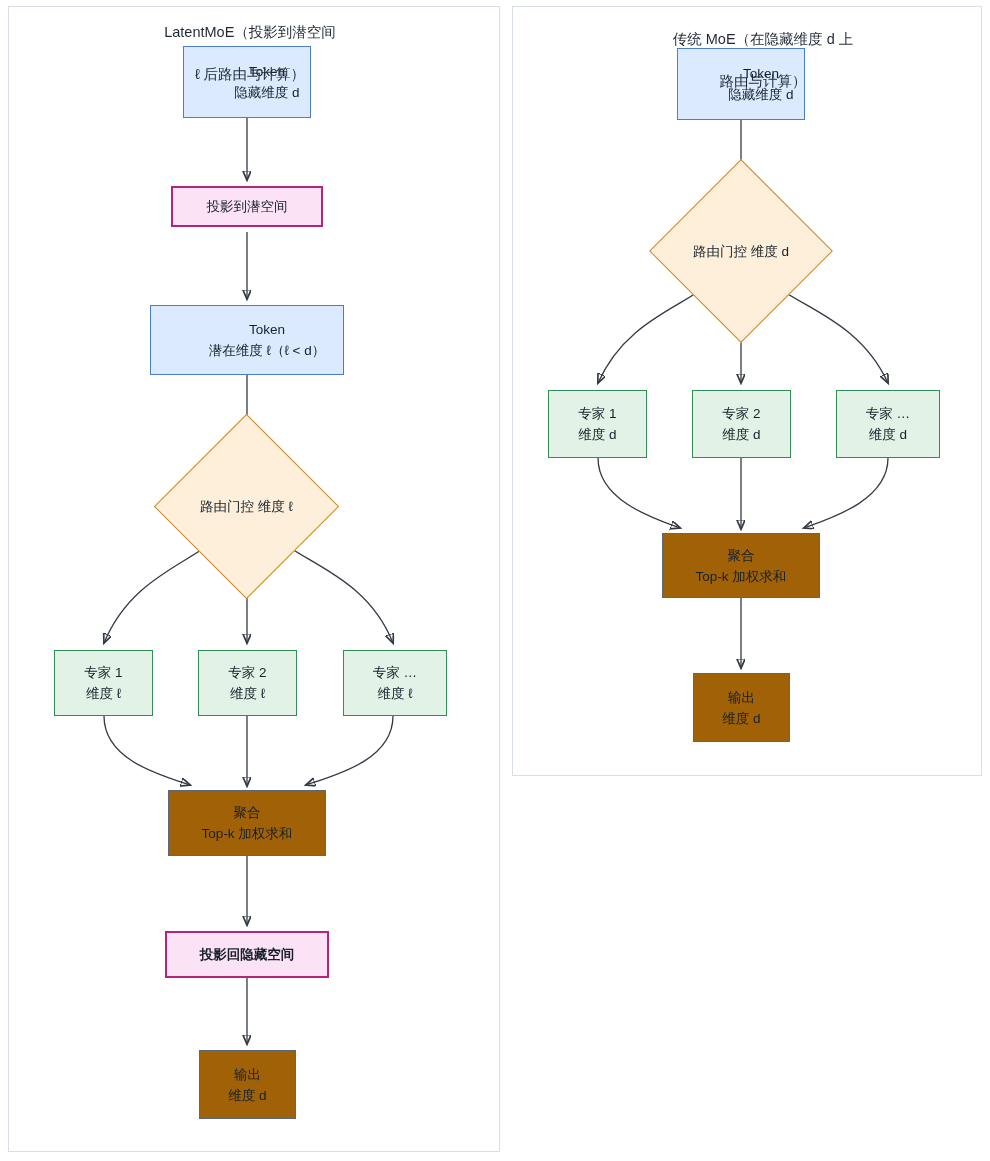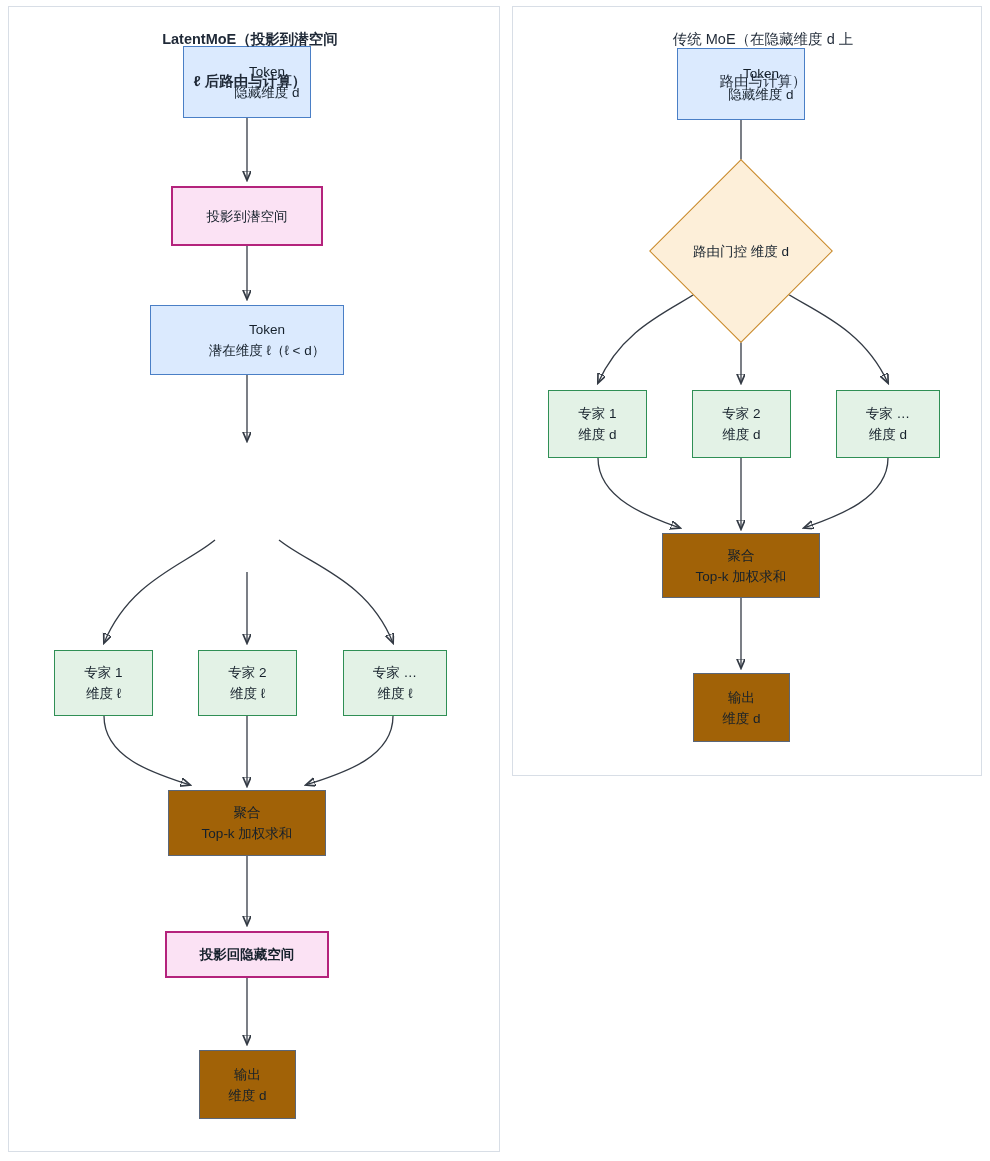--- a/index.html
+++ b/index.html
@@ -12,21 +12,21 @@
 
   
   .panel{position:absolute;border:1px solid #d8dee6;background:#ffffff;box-sizing:border-box;}
   #panel-left{left:8px;top:6px;width:492px;height:1146px;}
   #panel-right{left:512px;top:6px;width:470px;height:770px;}
 
   .panel-title{
     position:absolute;text-align:center;font-size:14.5px;line-height:21px;
     color:#1f2937;white-space:pre-line;
   }
-  #title-left{left:8px;top:8px;width:484px;font-weight:bold;}
+  #title-left{left:8px;top:1px;width:484px;}
   #title-right{left:528px;top:8px;width:470px;}
 
   
   .node{
     position:absolute;box-sizing:border-box;display:flex;flex-direction:column;
     align-items:center;justify-content:center;text-align:center;
     font-size:13.5px;line-height:21px;color:#15202b;
   }
   .node .ln{display:block;white-space:nowrap;}
 
@@ -92,29 +92,36 @@
     <path d="M888,458 C888,500 832,518 804,528" marker-end="url(#ah)"></path>
 
     <line x1="741" y1="598" x2="741" y2="668" marker-end="url(#ah)"></line>
   </svg>
 
   <div class="node n-blue" style="left:183px;top:46px;width:128px;height:72px;">
     <span class="ln">Token</span>
     <span class="ln">隐藏维度 d</span>
   </div>
 
-  <div class="node n-pink" style="left:171px;top:186px;width:152px;height:60px;">
+  <div class="node n-pink" style="left:171px;top:186px;width:152px;height:41px;">
     <span class="ln">投影到潜空间</span>
   </div>
 
   <div class="node n-blue" style="left:150px;top:305px;width:194px;height:70px;">
     <span class="ln">Token</span>
     <span class="ln">潜在维度 ℓ（ℓ &lt; d）</span>
   </div>
 
+  <div class="diamond" style="left:181px;top:441px;width:131px;height:131px;">
+    <div class="dshape"></div>
+    <div class="dtext">
+      <span class="ln">路由门控</span>
+      <span class="ln">维度 ℓ</span>
+    </div>
+  </div>
 
   <div class="node n-green" style="left:54px;top:650px;width:99px;height:66px;">
     <span class="ln">专家 1</span>
     <span class="ln">维度 ℓ</span>
   </div>
 
   <div class="node n-green" style="left:198px;top:650px;width:99px;height:66px;">
     <span class="ln">专家 2</span>
     <span class="ln">维度 ℓ</span>
   </div>

